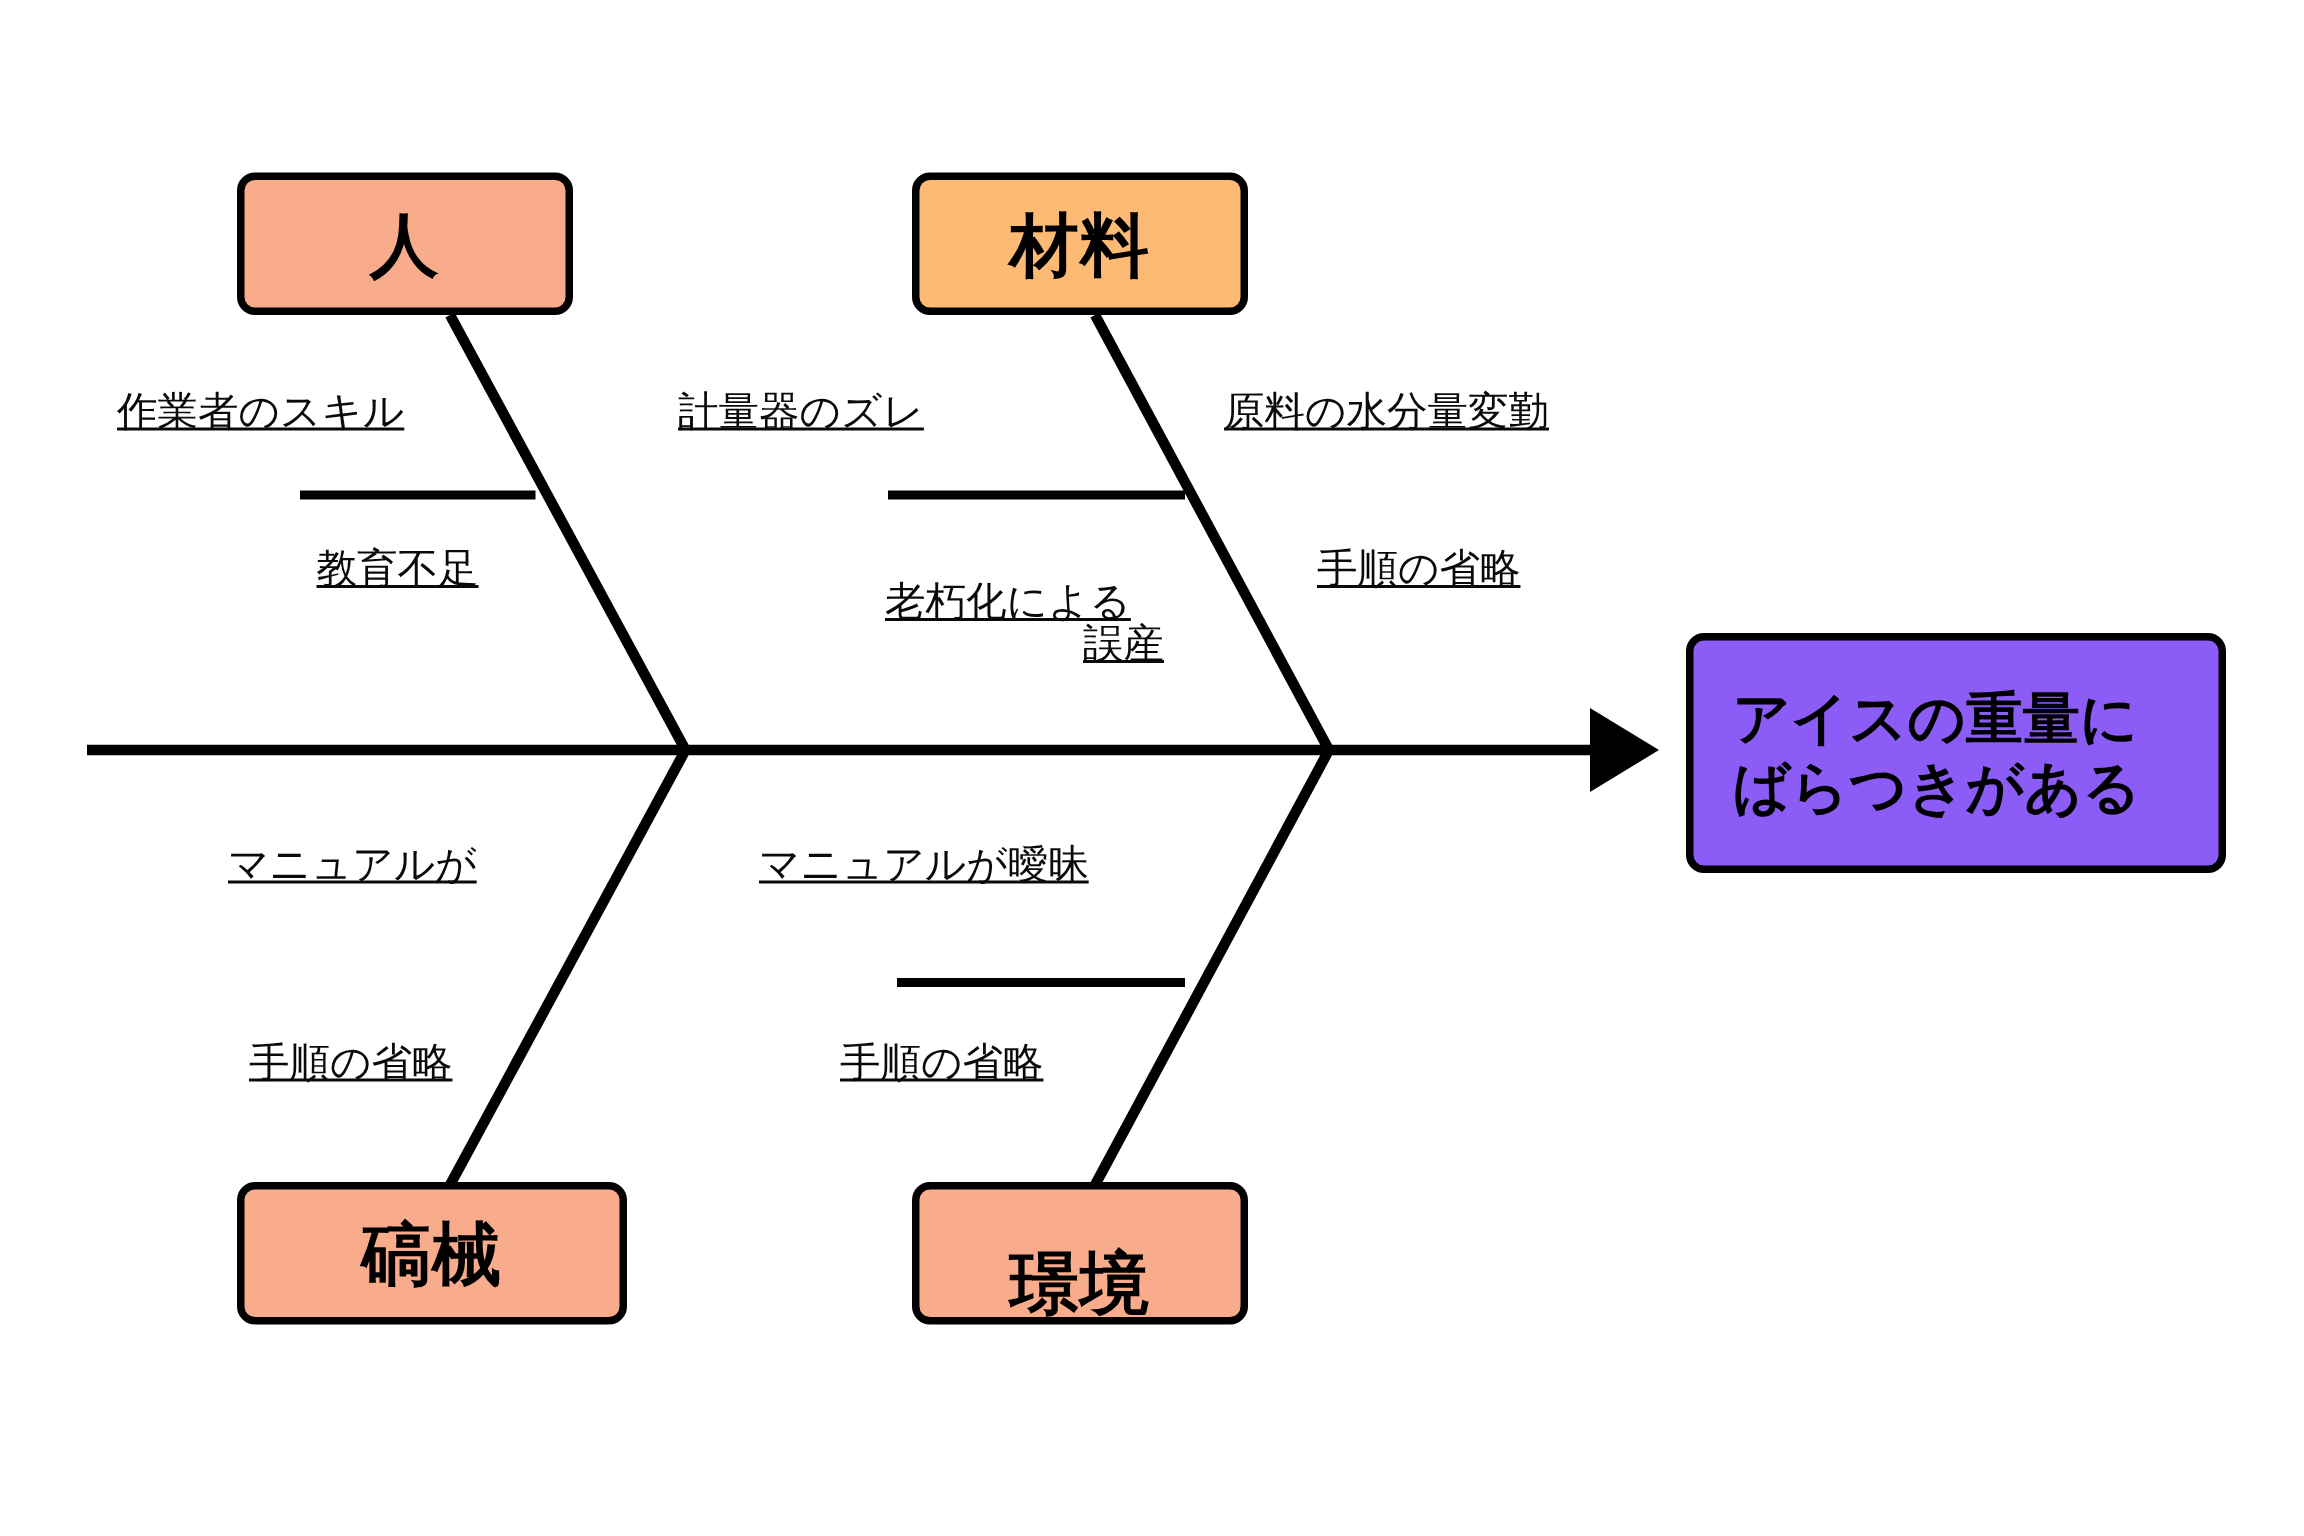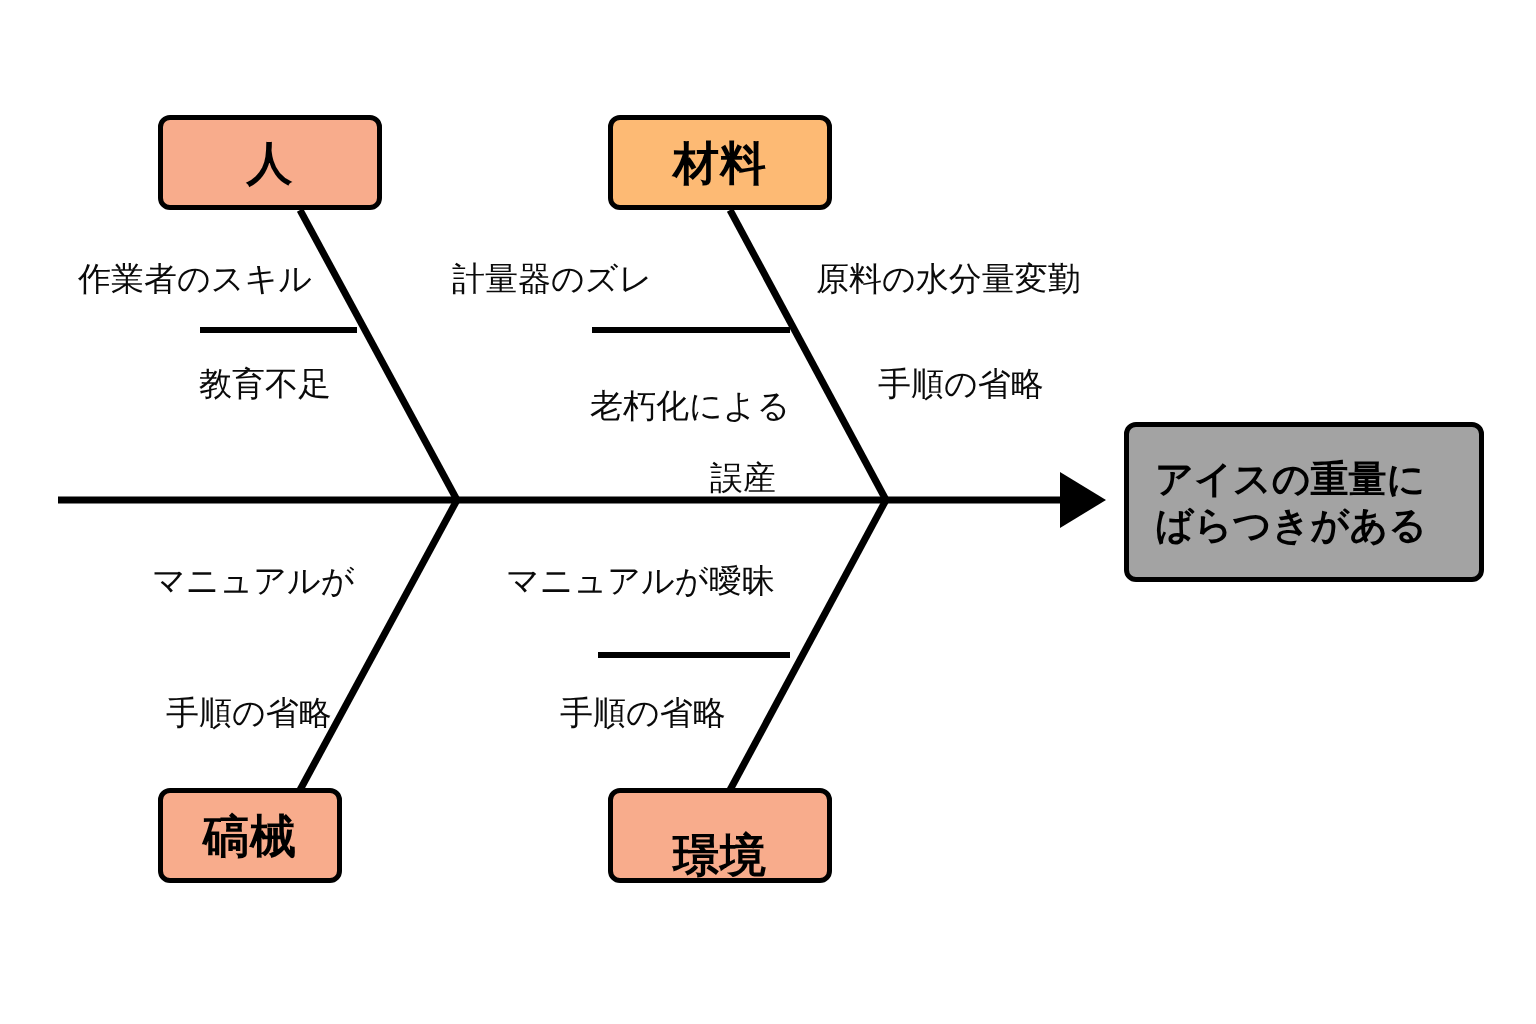--- a/index.html
+++ b/index.html
@@ -37,38 +37,39 @@
     font-size: 46px;
     color: #000000;
     letter-spacing: 1px;
     line-height: 1;
   }
   .head-box {
     position: absolute;
     box-sizing: border-box;
     border: 5px solid #000000;
     border-radius: 12px;
-    background: #a3a3a3;
+    background: #8b5cf6;
     display: flex;
     flex-direction: column;
     align-items: flex-start;
     justify-content: center;
     font-weight: bold;
     font-size: 38px;
     color: #000000;
     line-height: 1.22;
     padding: 6px 14px 6px 26px;
   }
   .cause-label {
     position: absolute;
-    font-size: 33px;
+    font-size: 27px;
     color: #111111;
     line-height: 1.25;
     white-space: pre;
     color: #0a0a0a;
+    text-decoration: underline;
   }
   .cause-label.right-align {
     text-align: right;
   }
   .cause-label.center-align {
     text-align: center;
   }
 </style>
 </head>
 <body>
@@ -92,42 +93,42 @@
   </svg>
 
   <div class="cat-box" style="left:158px; top:115px; width:224px; height:95px; background:#F8AC8C;">
     <span>人</span>
   </div>
 
   <div class="cat-box" style="left:608px; top:115px; width:224px; height:95px; background:#fdba74;">
     <span>材料</span>
   </div>
 
-  <div class="cat-box" style="left:158px; top:788px; width:184px; height:95px; background:#F8AC8C;">
+  <div class="cat-box" style="left:158px; top:788px; width:260px; height:95px; background:#F8AC8C;">
     <span>碻械</span>
   </div>
 
   <div class="cat-box" style="left:608px; top:788px; width:224px; height:95px; background:#F8AC8C;align-items:flex-end;">
     <span>璟境</span>
   </div>
 
   <div class="head-box" style="left:1124px; top:422px; width:360px; height:160px;">
     <span>アイスの重量に</span>
     <span>ばらつきがある</span>
   </div>
 
   <div class="cause-label" style="left:78px; top:258px; width:280px;">作業者のスキル</div>
 
   <div class="cause-label" style="left:452px; top:258px; width:290px;">計量器のズレ</div>
 
   <div class="cause-label center-align" style="left:150px; top:363px; width:230px;">教育不足</div>
 
   <div class="cause-label" style="left:590px; top:363px; width:240px;margin-top:22px;">老朽化による</div>
 
-  <div class="cause-label right-align" style="left:566px; top:413px; width:210px;margin-top:44px;">誤産</div>
+  <div class="cause-label right-align" style="left:566px; top:413px; width:210px;">誤産</div>
 
   <div class="cause-label" style="left:816px; top:258px; width:300px;">原料の水分量変勤</div>
 
   <div class="cause-label" style="left:878px; top:363px; width:210px;">手順の省略</div>
 
   <div class="cause-label" style="left:152px; top:560px; width:240px;">マニュアルが</div>
 
 
   <div class="cause-label" style="left:166px; top:692px; width:210px;">手順の省略</div>
 

